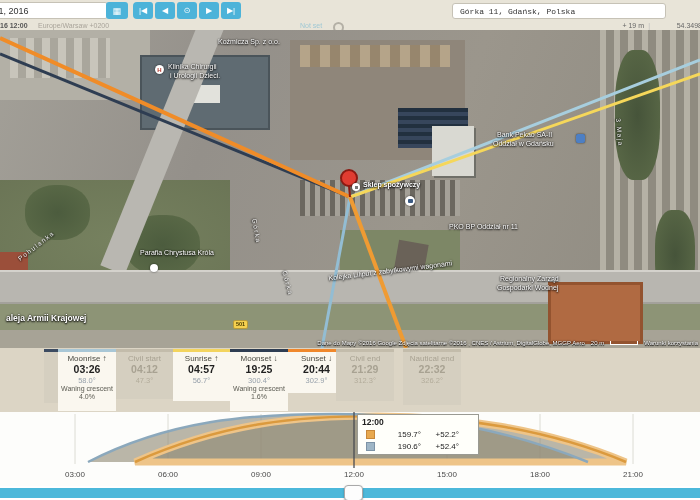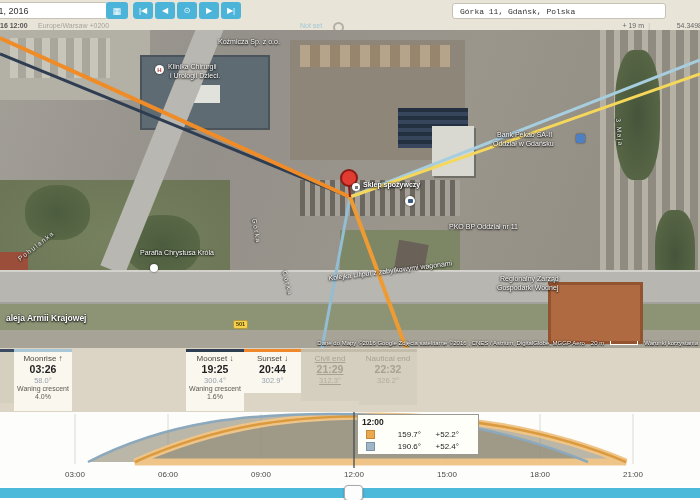--- a/index.html
+++ b/index.html
@@ -26,21 +26,21 @@
   .poi{position:absolute;z-index:29;border-radius:50%;background:#fff;
        display:flex;align-items:center;justify-content:center;box-shadow:0 0 2px rgba(0,0,0,.7);}
   #attr{position:absolute;right:2px;bottom:2px;z-index:35;display:flex;align-items:center;gap:6px;
         color:#fff;font-size:6px;text-shadow:0 0 2px #000,0 1px 1px #000;}
   #scalebar{border:1px solid #fff;border-top:none;height:3px;width:26px;}
   .badge{position:absolute;z-index:28;background:#f6d14f;border:1px solid #b99b3a;border-radius:2px;
          color:#4a3c00;font-size:5.5px;font-weight:bold;padding:0 2px;line-height:7px;}
   
   #panel{position:absolute;left:0;top:348px;width:700px;height:64px;background:#dcd5c5;}
   .cell{position:absolute;top:1px;background:#faf7ef;border-top:3px solid #ccc;
-        text-align:center;font-size:8px;color:#4a4a42;padding-top:2px;box-sizing:border-box;}
+        text-align:center;font-size:8px;color:#4a4a42;padding-top:2px;box-sizing:border-box;margin-left:44px;}
   .cell .time{font-size:10.5px;font-weight:bold;color:#1f1f1f;line-height:13px;}
   .cell .az{font-size:7.5px;color:#98a2ac;line-height:9px;}
   .cell .ph{font-size:7px;color:#5b5b52;line-height:8px;}
   .cell.off{background:#d5cfc0;color:#a8a292;}
   .cell.off .time{color:#a8a292;}
   .cell.off .az{color:#b3ac9b;}
   
   #chart{position:absolute;left:0;top:412px;width:700px;height:74px;background:#fdfdfb;}
   .xlab{position:absolute;top:58px;transform:translateX(-50%);font-size:8px;color:#4a4a4a;}
   #tooltip{position:absolute;left:357px;top:2px;width:112px;background:#fffffa;
@@ -166,33 +166,43 @@
 
   <div id="panel">
     <div class="cell off" style="left:0;width:14px;height:54px;border-top-color:#3c4b61;"></div>
     <div class="cell" style="left:14px;width:58px;height:62px;border-top-color:#a9c7d6;">
       <div>Moonrise ↑</div>
       <div class="time">03:26</div>
       <div class="az">58.0°</div>
       <div class="ph">Waning crescent</div>
       <div class="ph">4.0%</div>
     </div>
+    <div class="cell off" style="left:72px;width:57px;height:50px;border-top-color:#c3bcab;">
+      <div>Civil start</div>
+      <div class="time">04:12</div>
+      <div class="az">47.3°</div>
+    </div>
+    <div class="cell" style="left:129px;width:57px;height:52px;border-top-color:#f3d45e;">
+      <div>Sunrise ↑</div>
+      <div class="time">04:57</div>
+      <div class="az">56.7°</div>
+    </div>
     <div class="cell" style="left:186px;width:58px;height:62px;border-top-color:#2e3d52;">
       <div>Moonset ↓</div>
       <div class="time">19:25</div>
       <div class="az">300.4°</div>
       <div class="ph">Waning crescent</div>
       <div class="ph">1.6%</div>
     </div>
     <div class="cell" style="left:244px;width:57px;height:44px;border-top-color:#f0882c;">
       <div>Sunset ↓</div>
       <div class="time">20:44</div>
       <div class="az">302.9°</div>
     </div>
-    <div class="cell off" style="left:301px;width:58px;height:52px;border-top-color:#c3bcab;text-decoration:underline;">
+    <div class="cell off" style="left:292px;width:58px;height:52px;border-top-color:#c3bcab;">
       <div>Civil end</div>
       <div class="time">21:29</div>
       <div class="az">312.3°</div>
     </div>
     <div class="cell off" style="left:359px;width:58px;height:56px;border-top-color:#c3bcab;">
       <div>Nautical end</div>
       <div class="time">22:32</div>
       <div class="az">326.2°</div>
     </div>
   </div>

